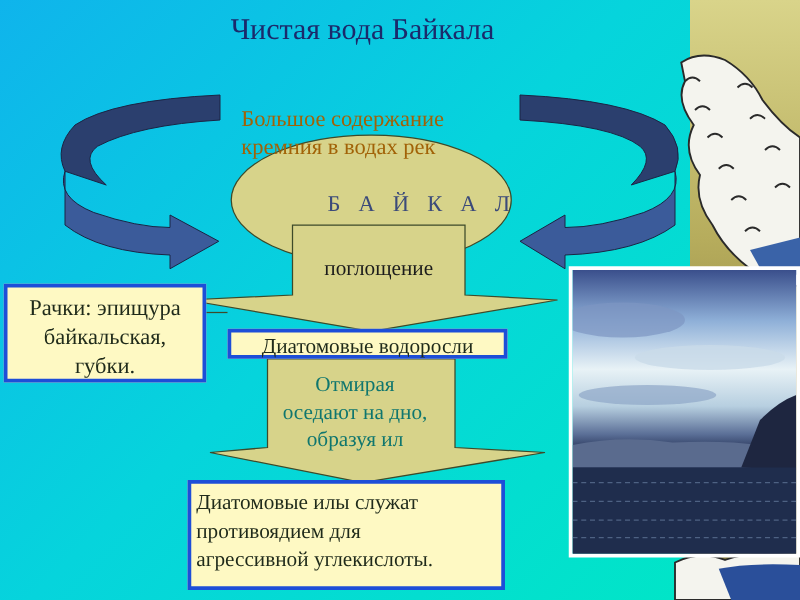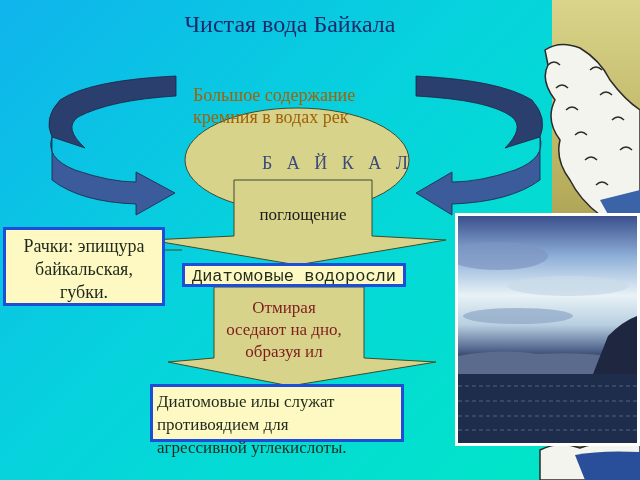--- a/index.html
+++ b/index.html
@@ -35,28 +35,28 @@
     background:#fef9c3; border:3px solid #1d4ed8; color:#1f2a1a;
     box-sizing:border-box;
   }
   .crustaceans {
     left:3px; top:227px; width:162px; height:79px;
     font-size:18px; text-align:center; line-height:23px; padding-top:5px;
     white-space:pre-line;
   }
   .diatoms {
     left:182px; top:263px; width:224px; height:24px;
-    font-size:17px; text-align:center; line-height:22px;font-family:Liberation Mono, monospace;
+    font-size:17px; text-align:center; line-height:22px;
   }
   .dying-label {
     left:204px; top:297px; width:160px; text-align:center;
-    font-size:17px; line-height:22px; color:#7f1d1d; white-space:pre-line;
+    font-size:17px; line-height:22px; color:#0f766e; white-space:pre-line;
   }
   .silt-box {
-    left:150px; top:384px; width:254px; height:58px;
+    left:150px; top:384px; width:254px; height:88px;
     font-size:17px; line-height:23px; padding:3px 4px; white-space:pre-line;
   }
   .photo {
     left:455px; top:213px; width:185px; height:233px;
     border:3px solid #ffffff; box-sizing:border-box; overflow:hidden;
     background: linear-gradient(180deg, #3a4f8c 0%, #8fb0d8 18%, #e8f2f6 35%, #b7cfe0 48%, #5a6e96 58%, #2c3a5e 63%, #1e2b4a 100%);
   }
 </style>
 </head>
 <body>

